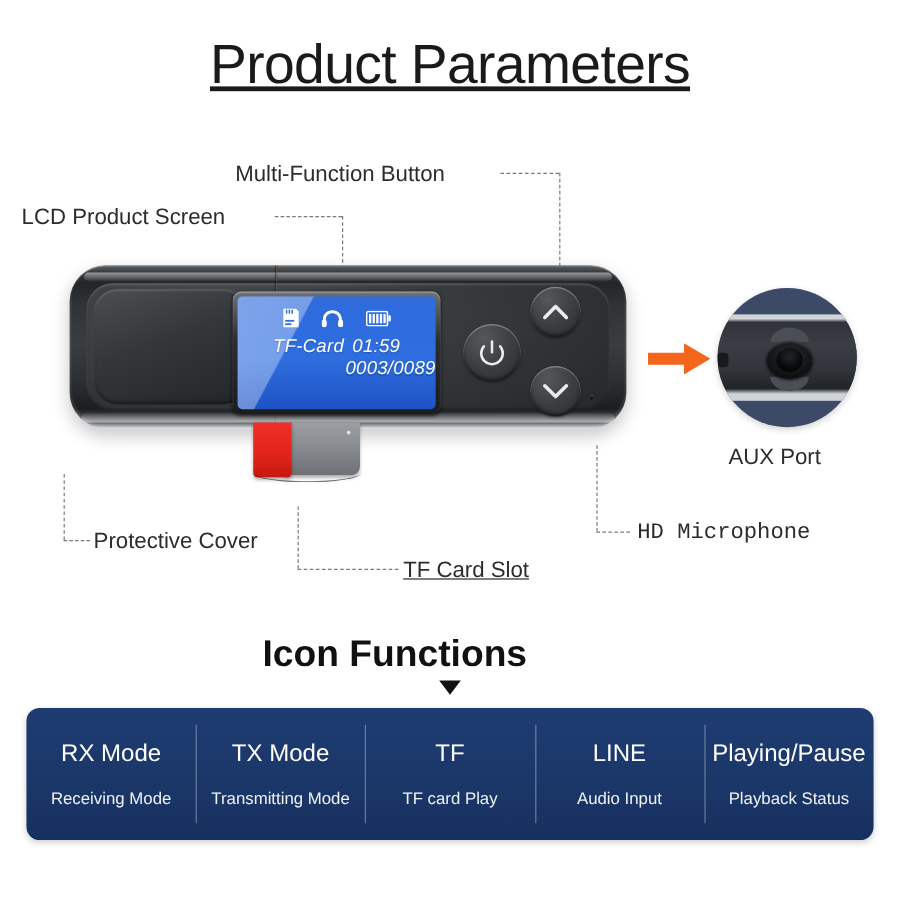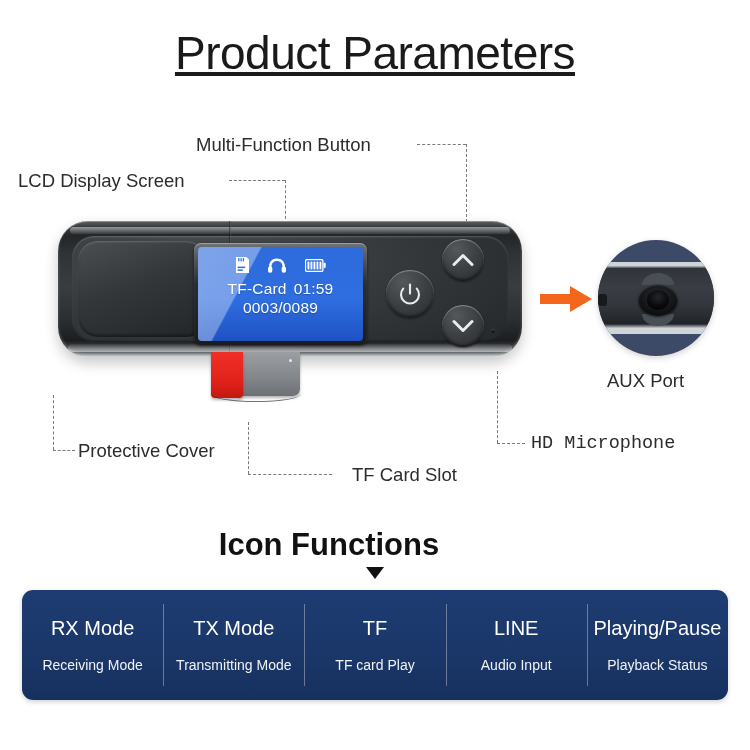--- a/index.html
+++ b/index.html
@@ -192,20 +192,21 @@
     box-shadow: inset 0 1px 1px rgba(255,255,255,0.35), 0 1px 3px rgba(0,0,0,0.6);
     box-sizing: border-box;
   }
   #lcd-screen {
     position: relative;
     width: 100%;
     height: 100%;
     border-radius: 4px;
     overflow: hidden;
     background: linear-gradient(180deg, #2e6bdd 0%, #2f6ee0 55%, #1e52c4 100%);
+    font-style: italic;
   }
   
   #lcd-screen::before {
     content: "";
     position: absolute;
     left: -20%;
     top: -60%;
     width: 160%;
     height: 170%;
     background: linear-gradient(118deg, rgba(255,255,255,0.42) 0%, rgba(255,255,255,0.34) 36%, rgba(255,255,255,0.0) 36.5%);
@@ -231,21 +232,21 @@
     font-size: 15.5px;
     letter-spacing: 0.2px;
     margin-top: 4px;
     text-shadow: 0 1px 1px rgba(0,0,0,0.22);
     white-space: nowrap;
   }
   #lcd-line-1 .lcd-time { margin-left: 7px; }
   #lcd-line-2 {
     position: relative;
     z-index: 2;
-    text-align: center;
+    text-align: right;
     color: #ffffff;
     font-size: 15.5px;
     letter-spacing: 0.2px;
     margin-top: 1px;
     text-shadow: 0 1px 1px rgba(0,0,0,0.22);
   }
 
   
   .btn-round {
     position: absolute;
@@ -462,39 +463,39 @@
     font-size: 14px;
     font-weight: 400;
     white-space: nowrap;
   }
 </style>
 </head>
 <body>
 
 <div id="page-title">Product Parameters</div>
 
-<div class="callout" style="left:18px; top:172px;">LCD Display Screen</div>
+<div class="callout" style="left:18px; top:172px;">LCD Product Screen</div>
 <div class="lead">
   <div class="lead-h" style="left:229px; top:180px; width:56px;"></div>
   <div class="lead-v" style="left:285px; top:180px; height:85px;"></div>
 </div>
 
 <div class="callout" style="left:196px; top:136px;">Multi-Function Button</div>
 <div class="lead">
   <div class="lead-h" style="left:417px; top:144px; width:49px;"></div>
   <div class="lead-v" style="left:466px; top:144px; height:98px;"></div>
 </div>
 
 <div class="callout" style="left:78px; top:442px;">Protective Cover</div>
 <div class="lead">
   <div class="lead-v" style="left:53px; top:395px; height:55px;"></div>
   <div class="lead-h" style="left:53px; top:450px; width:22px;"></div>
 </div>
 
-<div class="callout" style="left:352px; top:466px;">TF Card Slot</div>
+<div class="callout" style="left:336px; top:466px;text-decoration:underline;">TF Card Slot</div>
 <div class="lead">
   <div class="lead-v" style="left:248px; top:422px; height:52px;"></div>
   <div class="lead-h" style="left:248px; top:474px; width:84px;"></div>
 </div>
 
 <div class="callout" style="left:531px; top:435px;font-family:Liberation Mono, monospace;">HD Microphone</div>
 <div class="lead">
   <div class="lead-v" style="left:497px; top:371px; height:72px;"></div>
   <div class="lead-h" style="left:497px; top:443px; width:28px;"></div>
 </div>

